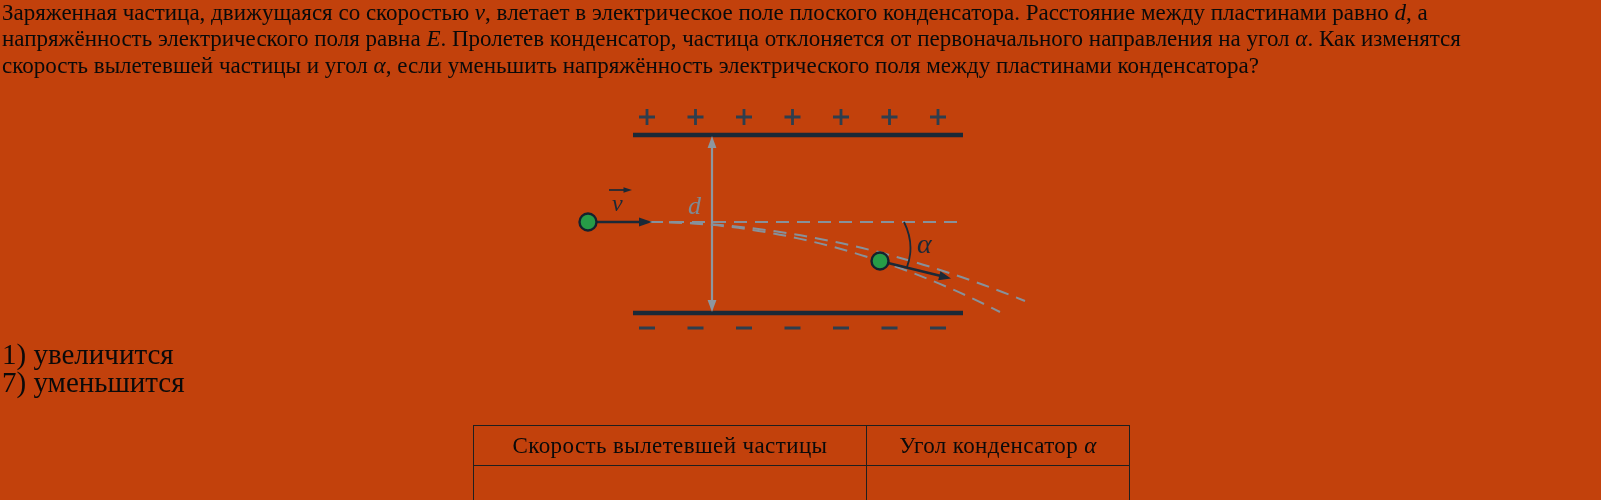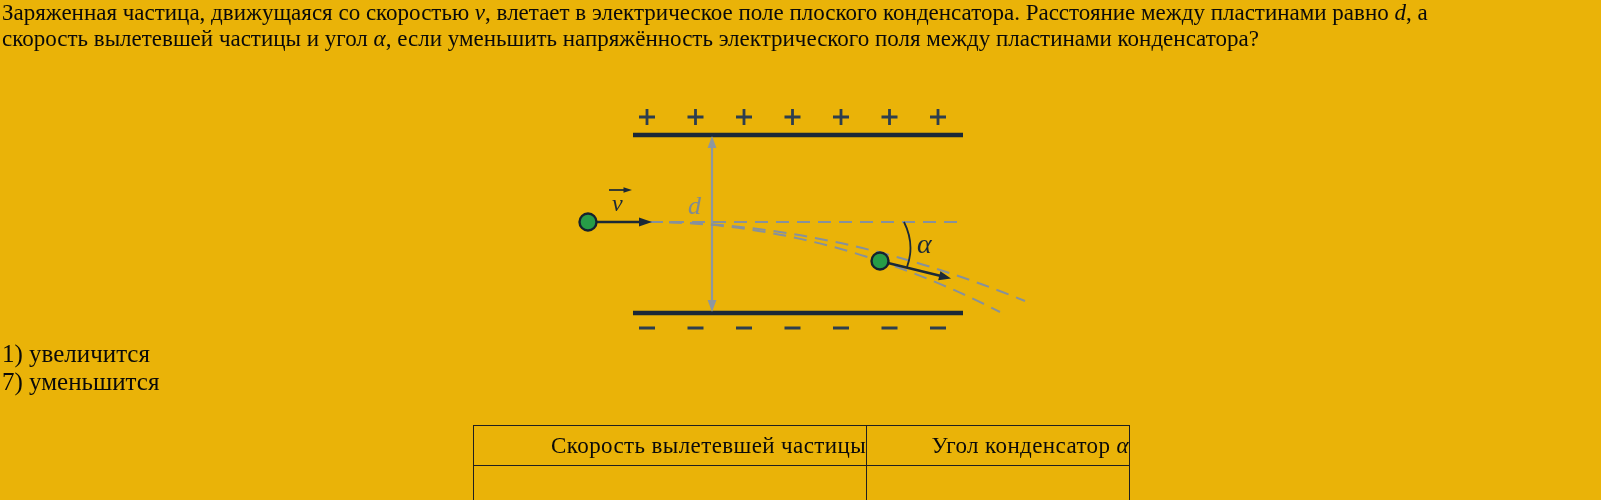--- a/index.html
+++ b/index.html
@@ -1,28 +1,28 @@
 <!DOCTYPE html>
 <html><head>
 <meta charset="utf-8">
 <style>
   html,body { margin:0; padding:0; background:#fff; }
   .page {
     position:relative; width:1601px; height:500px;
-    background:#eab308; overflow:hidden;
+    background:#c2410c; overflow:hidden;
     font-family:"Liberation Serif", serif; color:#0a0a0a;
   }
   .statement {
     position:absolute; left:2px; top:0px;
     font-size:23px; line-height:26.4px; white-space:nowrap;
   }
   .statement i, .options i, .anstable i { font-style:italic; }
   .options {
     position:absolute; left:2px; top:340px;
-    font-size:25px; line-height:28px; white-space:nowrap;
+    font-size:29px; line-height:28px; white-space:nowrap;
   }
   .diagram { position:absolute; left:560px; top:90px; }
 
   
   .plate    { stroke:#1b2937; stroke-width:4.6; }
   .sign     { stroke:#2d3e4e; stroke-width:2.8; fill:none; }
   .gline    { stroke:#8d97a0; stroke-width:2.2; }
   .gfill    { fill:#8d97a0; }
   .dash     { stroke:#87919b; stroke-width:2; stroke-dasharray:13 8; fill:none; }
   .dline    { stroke:#1b2937; stroke-width:2.5; }
@@ -30,34 +30,35 @@
   .thin     { stroke:#1b2937; stroke-width:1.7; }
   .particle { fill:#279c47; stroke:#15222e; stroke-width:2.4; }
   .arc      { stroke:#1b2937; stroke-width:1.8; fill:none; }
   .dlabel   { fill:#7f8a94; font-family:"Liberation Serif", serif; font-style:italic; font-size:26px; }
   .vlabel   { fill:#1b2937; font-family:"Liberation Serif", serif; font-style:italic; font-size:24px; }
   .alabel   { fill:#1b2937; font-family:"Liberation Serif", serif; font-style:italic; font-size:28px; }
 
   .anstable { position:absolute; left:473px; top:425px; }
   .anstable table { border-collapse:collapse; table-layout:fixed; }
   .anstable td {
-    border:1.6px solid #1f1f1f; text-align:right; vertical-align:middle;
+    border:1.6px solid #1f1f1f; text-align:center; vertical-align:middle;
     font-size:23px; letter-spacing:0.4px; padding:0;margin-top:24px;
   }
   .anstable .hrow td { height:39px; }
   .anstable .brow td { height:62px; }
   .col1 { width:392px; } .col2 { width:262px; }
 </style>
 </head>
 <body>
 
 <div class="page">
 
   <div class="statement">
     <div><span>Заряженная частица, движущаяся со скоростью </span><i>v</i><span>, влетает в электрическое поле плоского конденсатора. Расстояние между пластинами равно </span><i>d</i><span>, а</span></div>
+    <div><span>напряжённость электрического поля равна </span><i>E</i><span>. Пролетев конденсатор, частица отклоняется от первоначального направления на угол </span><i>α</i><span>. Как изменятся</span></div>
     <div><span>скорость вылетевшей частицы и угол </span><i>α</i><span>, если уменьшить напряжённость электрического поля между пластинами конденсатора?</span></div>
   </div>
 
   <svg class="diagram" width="540" height="265" viewBox="0 0 540 265">
 
     <path class="sign" d="M87 19 V35 M79 27 H95 M135.5 19 V35 M127.5 27 H143.5 M184 19 V35 M176 27 H192 M232.5 19 V35 M224.5 27 H240.5 M281 19 V35 M273 27 H289 M329.5 19 V35 M321.5 27 H337.5 M378 19 V35 M370 27 H386"></path>
 
     <line class="plate" x1="73" y1="45" x2="403" y2="45"></line>
     <line class="plate" x1="73" y1="223" x2="403" y2="223"></line>
 

